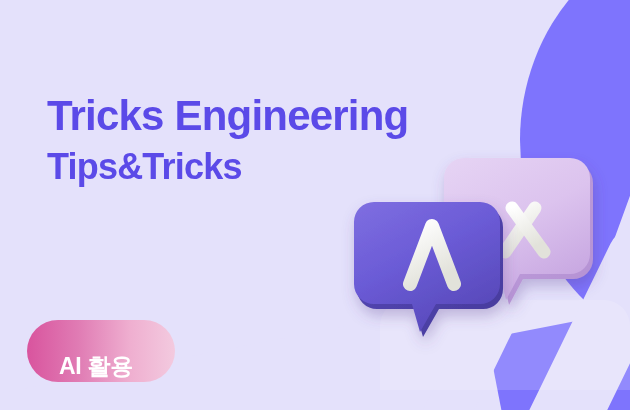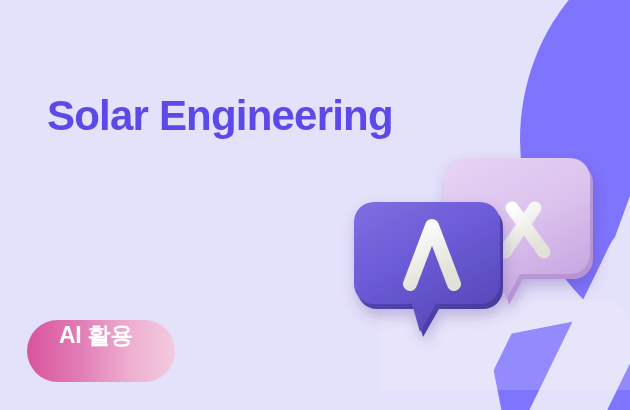--- a/index.html
+++ b/index.html
@@ -126,21 +126,21 @@
     position: absolute;
     left: 27px;
     top: 320px;
     height: 62px;
     z-index: 7;
     display: flex;
     align-items: stretch;
   }
   .badge {
     display: flex;
-    align-items: flex-start;
+    align-items: flex-end;
     color: #FFFFFF;
     font-size: 23px;
     font-weight: 700;
     letter-spacing: -0.3px;
     white-space: nowrap;
   }
   .badge-primary {
     background: linear-gradient(90deg, #D9549E 0%, #E07CB4 35%, #EFAFD0 70%, #F3CADF 100%);
     border-radius: 32px;
     padding: 0 42px 0 32px;
@@ -179,21 +179,22 @@
     <div class="wave-right"></div>
     <div class="wave-bottom"></div>
     <div class="wave-bottom-mask"></div>
     <div class="stripe stripe-a"></div>
     <div class="stripe stripe-b"></div>
     <div class="stripe stripe-c"></div>
     <div class="sheen"></div>
   </div>
 
   <div class="title-block">
-    <div class="title-line big">Solar Engineering</div>
+    <div class="title-line big">Tricks Engineering</div>
+    <div class="title-line small">Tips&amp;Tricks</div>
   </div>
 
   <div class="illustration">
     <svg viewBox="0 0 240 200" xmlns="http://www.w3.org/2000/svg">
       <defs>
         <linearGradient id="gradBack" x1="0" y1="0" x2="0.55" y2="1">
           <stop offset="0%" stop-color="#E6D4F4"></stop>
           <stop offset="55%" stop-color="#DCC3EE"></stop>
           <stop offset="100%" stop-color="#C9A9E2"></stop>
         </linearGradient>

